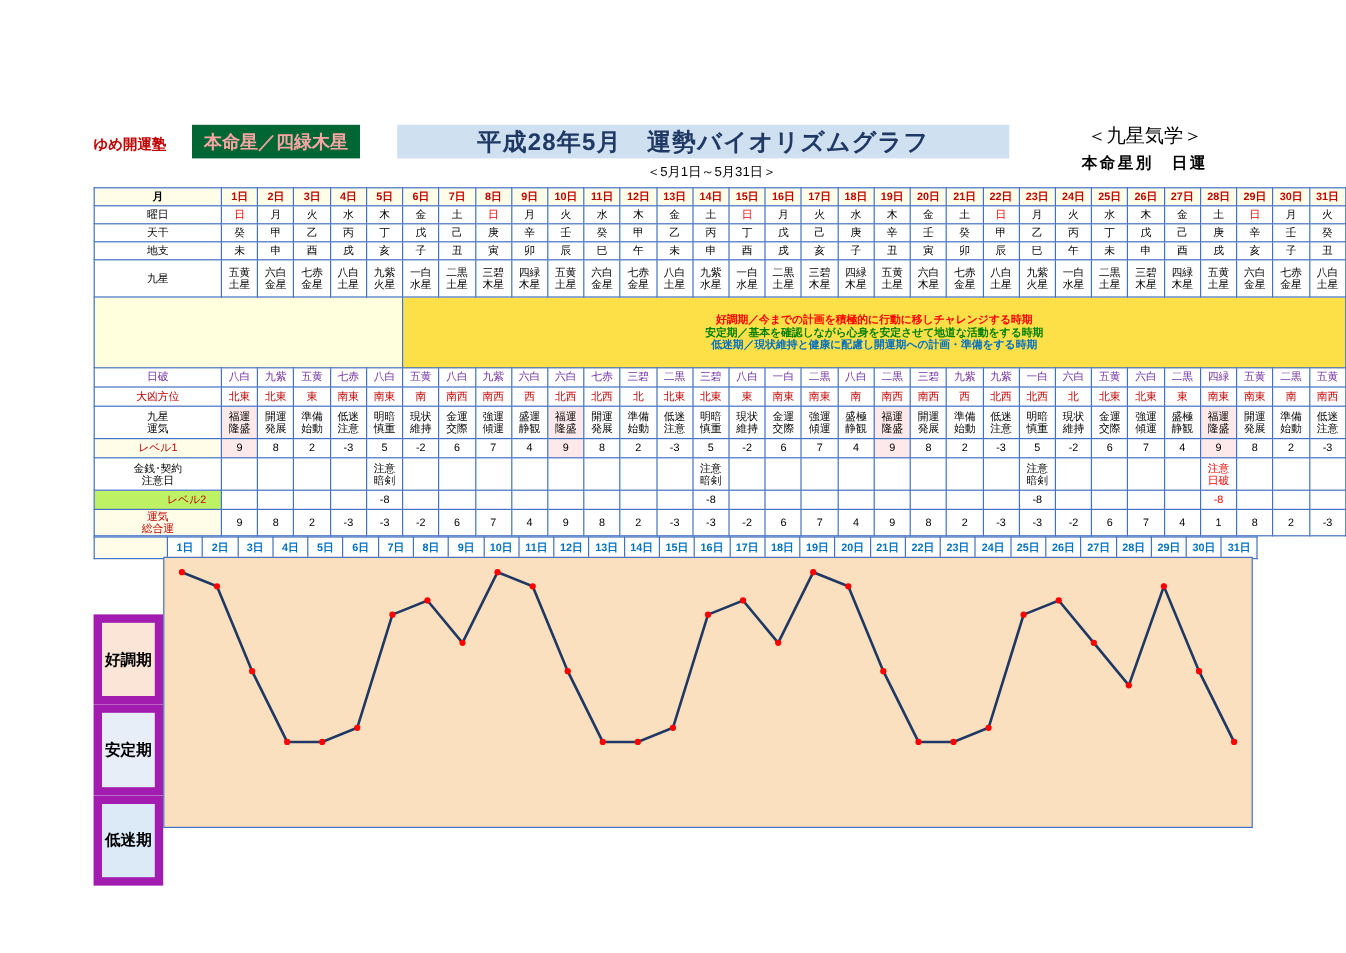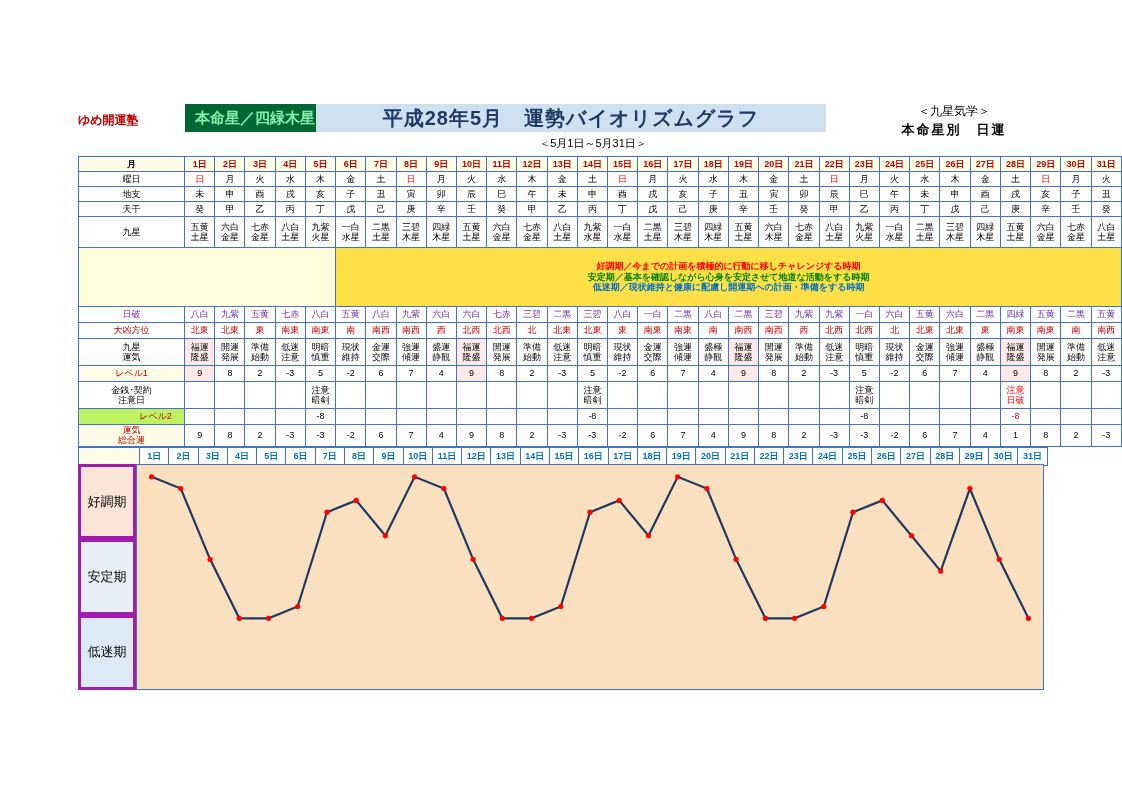--- a/index.html
+++ b/index.html
@@ -2,24 +2,24 @@
 <html><head>
 <meta charset="utf-8">
 <style>
   html,body{margin:0;padding:0;background:#ffffff;}
   body{width:1122px;height:794px;font-family:"Liberation Sans","DejaVu Sans",sans-serif;color:#000;}
   .page{position:relative;width:1122px;height:648px;}
 
   
   .hdr{position:absolute;left:78px;top:104px;width:966px;height:36px;}
   .hdr-left{position:absolute;left:0;top:8px;font-size:12px;color:#c00000;font-weight:bold;}
-  .hdr-badge{position:absolute;left:82px;top:0px;width:140px;height:28px;background:#006633;color:#86efac;font-weight:bold;font-size:15px;display:flex;align-items:center;justify-content:center;margin-left:25px;}
-  .hdr-title{position:absolute;left:238px;top:0px;width:510px;height:28px;background:#cfe0f0;color:#1f3864;font-weight:bold;font-size:20px;display:flex;align-items:center;justify-content:center;letter-spacing:1px;}
+  .hdr-badge{position:absolute;left:82px;top:0px;width:140px;height:28px;background:#006633;color:#fca5a5;font-weight:bold;font-size:15px;display:flex;align-items:center;justify-content:center;}
+  .hdr-title{position:absolute;left:253px;top:0px;width:510px;height:28px;background:#cfe0f0;color:#1f3864;font-weight:bold;font-size:20px;display:flex;align-items:center;justify-content:center;letter-spacing:1px;}
   .hdr-right{position:absolute;right:0px;top:-2px;text-align:center;font-size:12px;line-height:1.5;width:180px;}
-  .hdr-right .l1{font-size:12px;}
+  .hdr-right .l1{font-size:16px;}
   .hdr-right .l2{font-size:13px;font-weight:bold;letter-spacing:2px;}
   .subtitle{position:absolute;left:260px;top:32px;width:510px;text-align:center;font-size:11px;color:#000;}
 
   
   table.grid{position:absolute;left:78px;top:156px;border-collapse:collapse;table-layout:fixed;}
   table.grid td{border:1px solid #4472c4;font-size:9px;text-align:center;vertical-align:middle;padding:0;line-height:1.15;}
   td.lbl{background:#fffde7;font-size:10px;width:58px;}
   td.day{width:29.6px;}
 
   .rowh{height:15px;}
@@ -51,21 +51,21 @@
   .lg2{color:#008000;font-weight:bold;}
   .lg3{color:#0070c0;font-weight:bold;}
 
   
   table.daysrow{position:absolute;left:78px;border-collapse:collapse;table-layout:fixed;}
   table.daysrow td{border:1px solid #4472c4;font-size:9px;text-align:center;height:15px;color:#0070c0;font-weight:bold;background:#ffffff;}
   table.daysrow td.lbl{background:#fffde7;color:#c00000;font-weight:normal;width:58px;font-size:9px;}
 
   
   .chart{position:absolute;left:78px;top:515px;width:966px;height:226px;}
-  .chart-band{position:absolute;left:0;width:58px;height:75.3px;background:#fbe5d6;border:3px solid #a21caf;box-sizing:border-box;display:flex;align-items:center;justify-content:center;font-size:13px;font-weight:normal;}
+  .chart-band{position:absolute;left:0;width:58px;height:75.3px;background:#fbe5d6;border:7px solid #a21caf;box-sizing:border-box;display:flex;align-items:center;justify-content:center;font-size:13px;font-weight:bold;margin-top:48px;}
   .band1{top:0;}
   .band2{top:75.3px;background:#e8eef8;}
   .band3{top:150.6px;background:#dce9f7;}
   .plot{position:absolute;left:58px;top:0;width:908px;height:226px;background:#fbe0bf;border:1px solid #4472c4;box-sizing:border-box;}
   .plot svg{display:block;}
 </style>
 </head>
 <body>
 
 <div class="page">
@@ -148,20 +148,54 @@
           <td class="day ">月</td>
           <td class="day ">火</td>
           <td class="day ">水</td>
           <td class="day ">木</td>
           <td class="day ">金</td>
           <td class="day ">土</td>
           <td class="day sun">日</td>
           <td class="day ">月</td>
           <td class="day ">火</td>
         </tr>
+        <tr class="rowh r-ten">
+          <td class="lbl">天干</td>
+          <td class="day ">癸</td>
+          <td class="day ">甲</td>
+          <td class="day ">乙</td>
+          <td class="day ">丙</td>
+          <td class="day ">丁</td>
+          <td class="day ">戊</td>
+          <td class="day ">己</td>
+          <td class="day ">庚</td>
+          <td class="day ">辛</td>
+          <td class="day ">壬</td>
+          <td class="day ">癸</td>
+          <td class="day ">甲</td>
+          <td class="day ">乙</td>
+          <td class="day ">丙</td>
+          <td class="day ">丁</td>
+          <td class="day ">戊</td>
+          <td class="day ">己</td>
+          <td class="day ">庚</td>
+          <td class="day ">辛</td>
+          <td class="day ">壬</td>
+          <td class="day ">癸</td>
+          <td class="day ">甲</td>
+          <td class="day ">乙</td>
+          <td class="day ">丙</td>
+          <td class="day ">丁</td>
+          <td class="day ">戊</td>
+          <td class="day ">己</td>
+          <td class="day ">庚</td>
+          <td class="day ">辛</td>
+          <td class="day ">壬</td>
+          <td class="day ">癸</td>
+        </tr>
         <tr class="rowh r-chi">
           <td class="lbl">地支</td>
           <td class="day ">未</td>
           <td class="day ">申</td>
           <td class="day ">酉</td>
           <td class="day ">戌</td>
           <td class="day ">亥</td>
           <td class="day ">子</td>
           <td class="day ">丑</td>
           <td class="day ">寅</td>
@@ -181,54 +215,20 @@
           <td class="day ">辰</td>
           <td class="day ">巳</td>
           <td class="day ">午</td>
           <td class="day ">未</td>
           <td class="day ">申</td>
           <td class="day ">酉</td>
           <td class="day ">戌</td>
           <td class="day ">亥</td>
           <td class="day ">子</td>
           <td class="day ">丑</td>
-        </tr>
-        <tr class="rowh r-ten">
-          <td class="lbl">天干</td>
-          <td class="day ">癸</td>
-          <td class="day ">甲</td>
-          <td class="day ">乙</td>
-          <td class="day ">丙</td>
-          <td class="day ">丁</td>
-          <td class="day ">戊</td>
-          <td class="day ">己</td>
-          <td class="day ">庚</td>
-          <td class="day ">辛</td>
-          <td class="day ">壬</td>
-          <td class="day ">癸</td>
-          <td class="day ">甲</td>
-          <td class="day ">乙</td>
-          <td class="day ">丙</td>
-          <td class="day ">丁</td>
-          <td class="day ">戊</td>
-          <td class="day ">己</td>
-          <td class="day ">庚</td>
-          <td class="day ">辛</td>
-          <td class="day ">壬</td>
-          <td class="day ">癸</td>
-          <td class="day ">甲</td>
-          <td class="day ">乙</td>
-          <td class="day ">丙</td>
-          <td class="day ">丁</td>
-          <td class="day ">戊</td>
-          <td class="day ">己</td>
-          <td class="day ">庚</td>
-          <td class="day ">辛</td>
-          <td class="day ">壬</td>
-          <td class="day ">癸</td>
         </tr>
         <tr class="rowh r-kyu">
           <td class="lbl">九星</td>
           <td class="day ">五黄<br>土星</td>
           <td class="day ">六白<br>金星</td>
           <td class="day ">七赤<br>金星</td>
           <td class="day ">八白<br>土星</td>
           <td class="day ">九紫<br>火星</td>
           <td class="day ">一白<br>水星</td>
           <td class="day ">二黒<br>土星</td>

